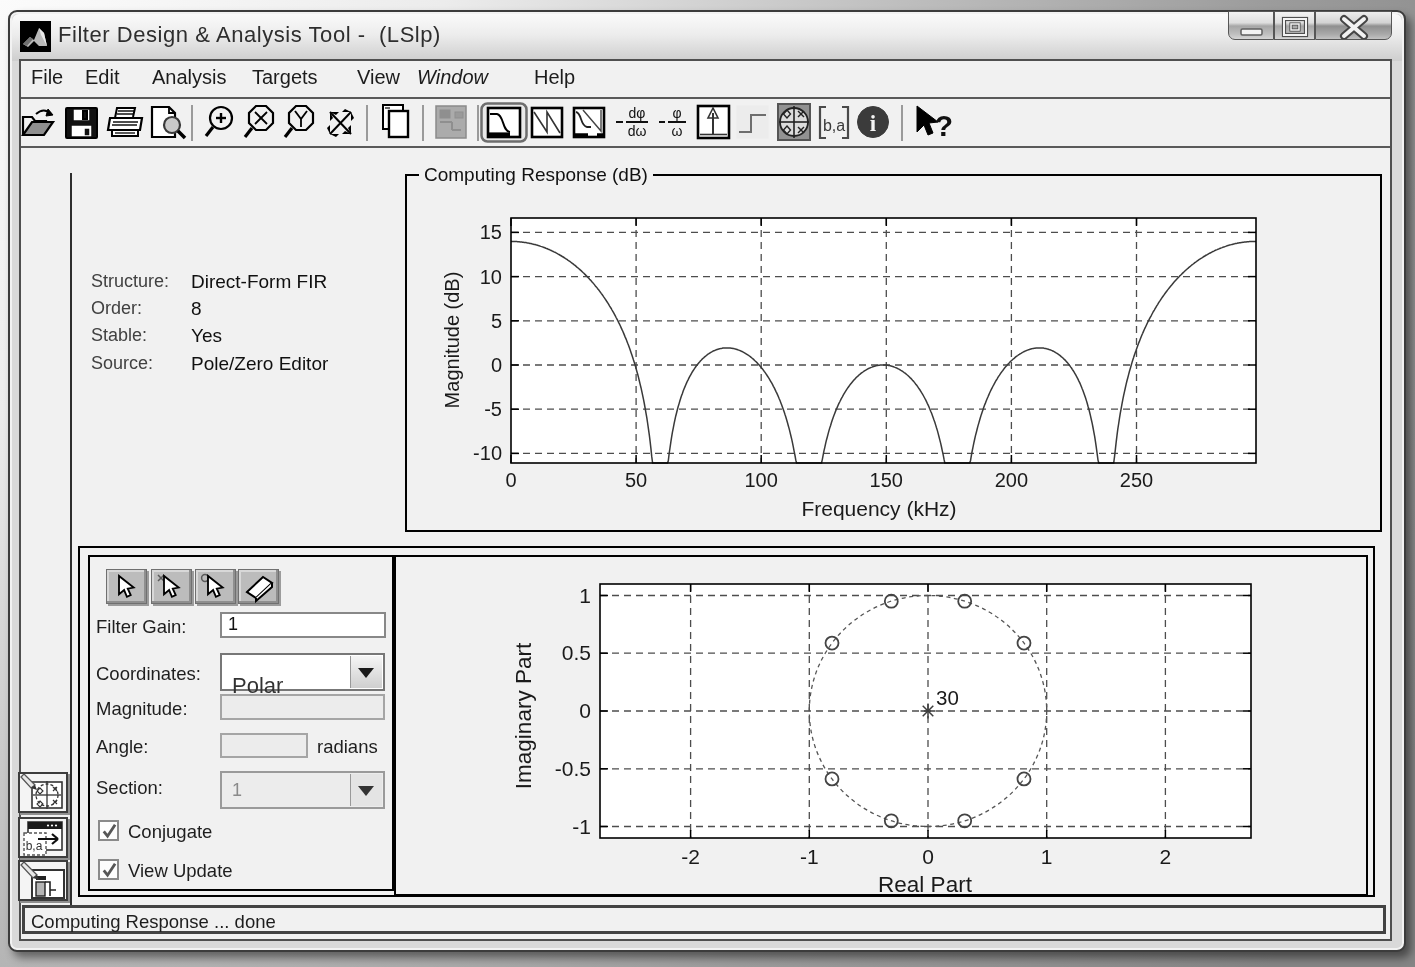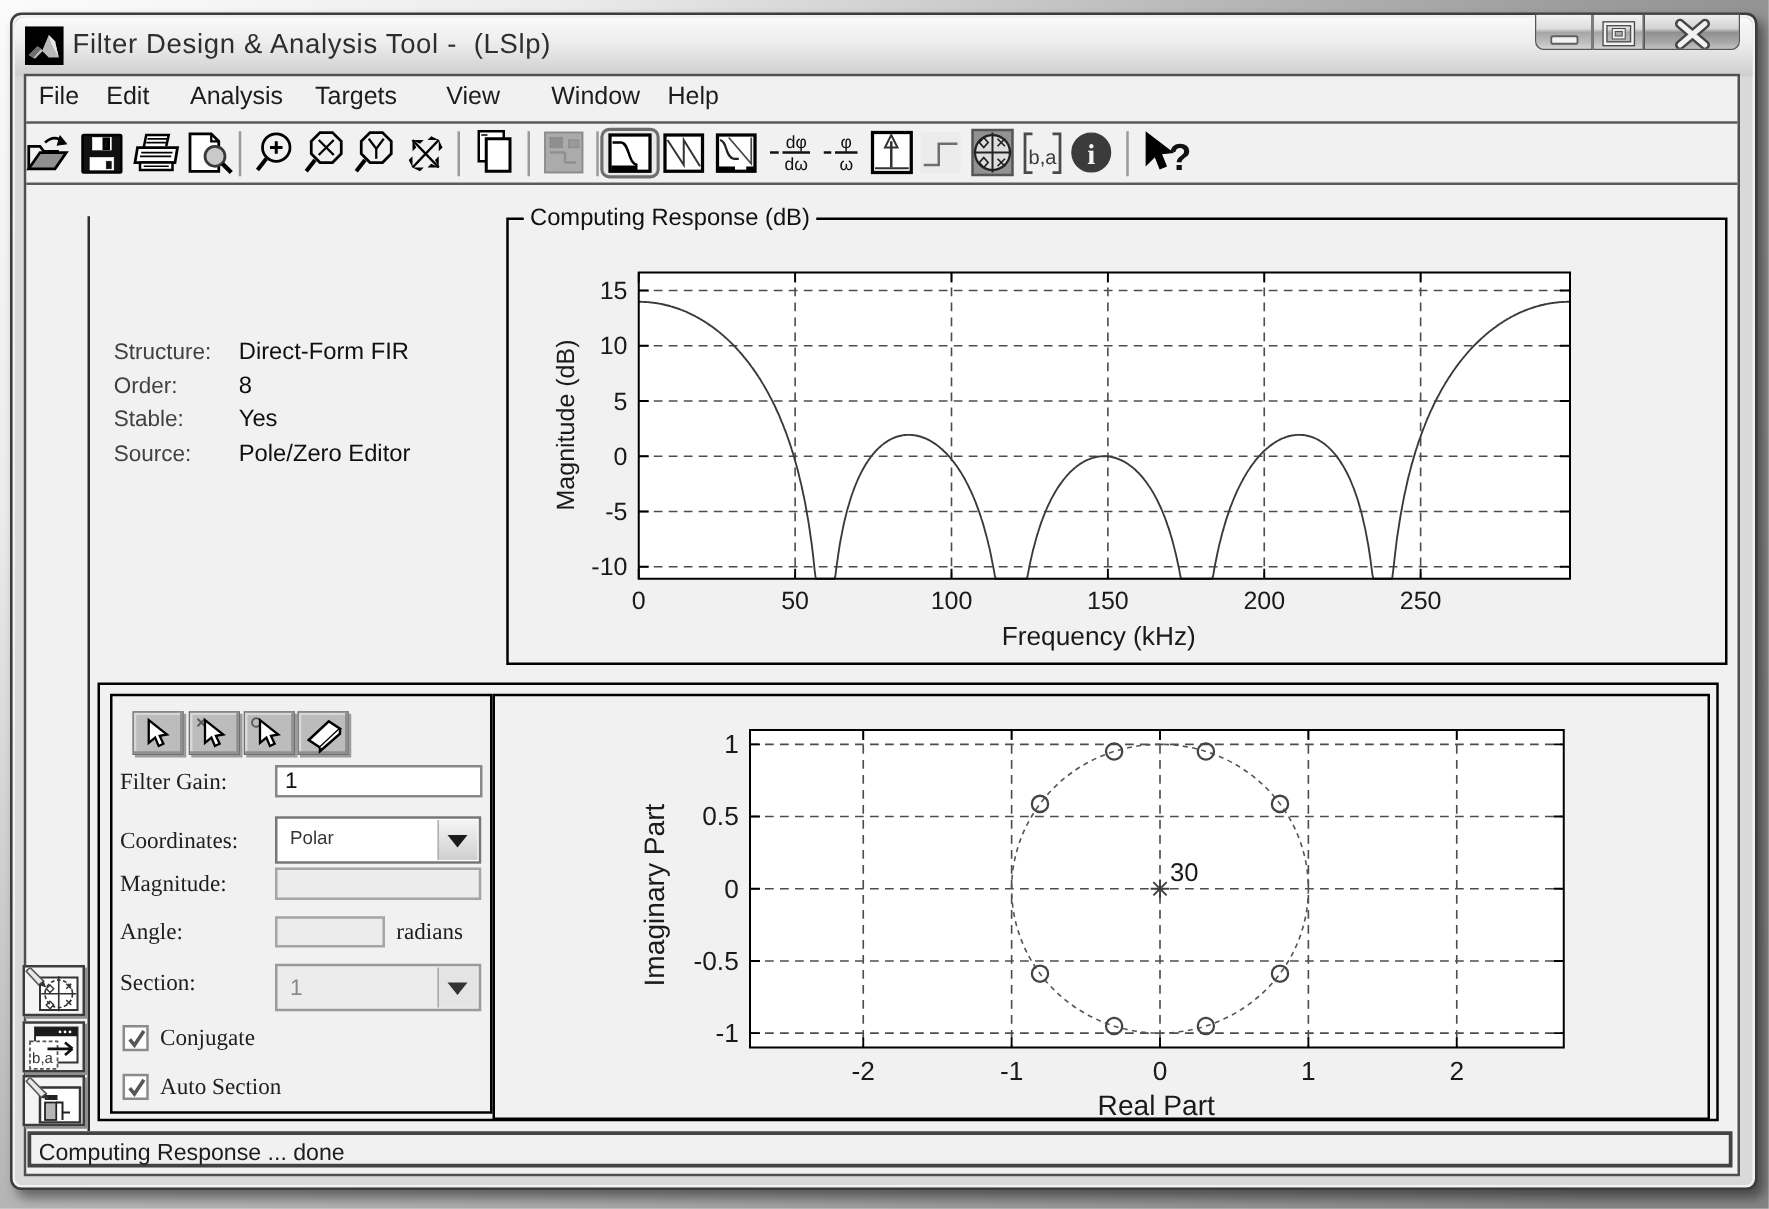--- a/index.html
+++ b/index.html
@@ -10,21 +10,21 @@
 .cap{position:absolute;top:0;height:29px;border:1px solid #565656;box-sizing:border-box;background:linear-gradient(#f2f2f2 0%,#dedede 40%,#a6a6a6 52%,#bfbfbf 82%,#d5d5d5 100%);}
 #client{position:absolute;left:19px;top:59px;width:1373px;height:882px;background:#f1f1f1;border:2px solid #4f4f4f;box-sizing:border-box;}
 .menuitem{position:absolute;top:66px;font-size:20px;color:#1c1c1c;}
 #menusep{position:absolute;left:21px;top:97px;width:1369px;height:2px;background:#5a5a5a;}
 #toolsep{position:absolute;left:21px;top:146px;width:1369px;height:2px;background:#5a5a5a;}
 .fs{position:absolute;border:2px solid #000;box-sizing:border-box;}
 .fslabel{position:absolute;top:-11px;font-size:19px;color:#111;background:#f1f1f1;padding:0 5px;white-space:nowrap;line-height:1;}
 #sideline{position:absolute;left:70px;top:173px;width:2px;height:732px;background:#2e2e2e;}
 .ilabel{position:absolute;font-size:18px;color:#414141;}
 .ivalue{position:absolute;font-size:19px;color:#101010;}
-.clabel{position:absolute;font-size:18.5px;color:#1e1e1e;font-family:Liberation Serif, serif;}
+.clabel{position:absolute;font-size:18.5px;color:#1e1e1e;}
 .tfield{position:absolute;background:#fff;border:2px solid #888;box-sizing:border-box;font-size:18px;color:#111;}
 .dfield{position:absolute;background:#ececec;border:2px solid #a5a5a5;box-sizing:border-box;}
 .combo{position:absolute;background:#fff;border:2px solid #777;box-sizing:border-box;}
 .combobtn{position:absolute;right:1px;top:1px;bottom:1px;width:31px;background:linear-gradient(#f5f5f5,#cfcfcf);border-left:1px solid #999;}
 .arrowdn{width:0;height:0;border-left:8px solid transparent;border-right:8px solid transparent;border-top:10px solid #1a1a1a;position:absolute;left:7px;top:12px;}
 .cbox{position:absolute;width:21px;height:21px;background:#fdfdfd;border:2px solid #8a8a8a;box-sizing:border-box;}
 #status{position:absolute;left:22px;top:905px;width:1364px;height:29px;background:#f1f1f1;border:3px solid #14532d;box-sizing:border-box;}
 #status span{position:absolute;left:6px;top:3px;font-size:18.5px;color:#1d1d1d;}
 .toolbtn{position:absolute;width:41px;height:35px;background:#bcbcbc;border:1px solid #707070;box-sizing:border-box;box-shadow:inset -2px -2px 0 #8f8f8f, inset 2px 2px 0 #d8d8d8, 2px 2px 0 #9c9c9c;}
 .sbtn{position:absolute;left:18px;width:50px;height:41px;background:#f4f4f4;border:2px solid #3d3d3d;box-sizing:border-box;box-shadow:2px 2px 0 #8f8f8f;}
@@ -56,21 +56,21 @@
           <path d="M28,7 L48,24 M48,7 L28,24" stroke="#454545" stroke-width="8" stroke-linecap="round"></path>
           <path d="M28,7 L48,24 M48,7 L28,24" stroke="#f2f2f2" stroke-width="4" stroke-linecap="round"></path>
         </svg></div>
   </div>
   <div id="client"></div>
   <span class="menuitem" style="left:31px;">File</span>
   <span class="menuitem" style="left:85px;">Edit</span>
   <span class="menuitem" style="left:152px;">Analysis</span>
   <span class="menuitem" style="left:252px;">Targets</span>
   <span class="menuitem" style="left:357px;">View</span>
-  <span class="menuitem" style="left:441px;">Window</span>
+  <span class="menuitem" style="left:417px;font-style:italic;">Window</span>
   <span class="menuitem" style="left:534px;">Help</span>
   <div id="menusep"></div>
   <div id="toolsep"></div>
   <svg class="abs" style="left:21px;top:99px;" width="1369" height="47" viewBox="21 99 1369 47">
       <path d="M23,135 L23,117 h9 l3,4 h11 v4" fill="none" stroke="#000" stroke-width="2.2" stroke-linejoin="miter"></path>
       <path d="M23,135 L32,122 h21 L44,135 Z" fill="#8f8f8f" stroke="#000" stroke-width="2.2" stroke-linejoin="miter"></path>
       <path d="M36,114 q8,-7 15,0" fill="none" stroke="#000" stroke-width="2" stroke-linejoin="miter"></path>
       <path d="M48,109 l5,6 l-7,1 Z" fill="#000" stroke="#000" stroke-width="1" stroke-linejoin="miter"></path>
       <rect x="66" y="108" width="31" height="30" fill="#111" stroke="#000" stroke-width="2" rx="1"></rect>
       <rect x="74" y="110" width="15" height="10" fill="#fff" stroke="#fff" stroke-width="0.5" rx="0"></rect>
@@ -257,21 +257,21 @@
       </svg></div>
   <div class="toolbtn" style="left:238px;top:569px;"><svg width="39" height="33" viewBox="0 0 39 33">
         <path d="M8,22 L24,7 L33,13 L17,28 Z" fill="#fff" stroke="#000" stroke-width="2"></path>
         <path d="M17,28 L17,31 L33,17 L33,13" fill="#fff" stroke="#000" stroke-width="2"></path>
       </svg></div>
 
   <span class="clabel" style="left:96px;top:616px;">Filter Gain:</span>
   <div class="tfield" style="left:220px;top:612px;width:166px;height:26px;padding:0px 6px;">1</div>
   <span class="clabel" style="left:96px;top:663px;">Coordinates:</span>
   <div class="combo" style="left:220px;top:653px;width:165px;height:38px;">
-    <span style="position:absolute;left:10px;top:7px;font-size:15px;color:#7f1d1d;">Polar</span>
+    <span style="position:absolute;left:10px;top:18px;font-size:22px;color:#7f1d1d;">Polar</span>
     <div class="combobtn">
         <div class="arrowdn"></div>
       </div>
   </div>
   <span class="clabel" style="left:96px;top:698px;">Magnitude:</span>
   <div class="dfield" style="left:220px;top:694px;width:165px;height:26px;"></div>
   <span class="clabel" style="left:96px;top:736px;">Angle:</span>
   <div class="dfield" style="left:220px;top:733px;width:88px;height:25px;"></div>
   <span class="clabel" style="left:317px;top:736px;">radians</span>
   <span class="clabel" style="left:96px;top:777px;">Section:</span>
@@ -281,21 +281,21 @@
         <div class="arrowdn" style="border-top-color:#333;"></div>
       </div>
   </div>
   <div class="cbox" style="left:98px;top:820px;"><svg width="17" height="17" viewBox="0 0 18 18">
         <path d="M4,10 L8,15 L16,3" stroke="#565656" stroke-width="3" fill="none"></path>
       </svg></div>
   <span class="clabel" style="left:128px;top:821px;">Conjugate</span>
   <div class="cbox" style="left:98px;top:859px;"><svg width="17" height="17" viewBox="0 0 18 18">
         <path d="M4,10 L8,15 L16,3" stroke="#565656" stroke-width="3" fill="none"></path>
       </svg></div>
-  <span class="clabel" style="left:128px;top:860px;">Auto Section</span>
+  <span class="clabel" style="left:128px;top:860px;">View Update</span>
 
   <svg class="abs" style="left:400px;top:558px;" width="966" height="340" viewBox="400 558 966 340">
       <rect x="600" y="584" width="651" height="254" fill="#ffffff" stroke="none"></rect>
       <line x1="600" y1="595.5" x2="1251" y2="595.5" stroke="#4d4d4d" stroke-width="1.3" stroke-dasharray="7,5" fill="none"></line>
       <line x1="600" y1="653.2" x2="1251" y2="653.2" stroke="#4d4d4d" stroke-width="1.3" stroke-dasharray="7,5" fill="none"></line>
       <line x1="600" y1="711.0" x2="1251" y2="711.0" stroke="#4d4d4d" stroke-width="1.3" stroke-dasharray="7,5" fill="none"></line>
       <line x1="600" y1="768.8" x2="1251" y2="768.8" stroke="#4d4d4d" stroke-width="1.3" stroke-dasharray="7,5" fill="none"></line>
       <line x1="600" y1="826.5" x2="1251" y2="826.5" stroke="#4d4d4d" stroke-width="1.3" stroke-dasharray="7,5" fill="none"></line>
       <line x1="690.6" y1="584" x2="690.6" y2="838" stroke="#4d4d4d" stroke-width="1.3" stroke-dasharray="7,5" fill="none"></line>
       <line x1="809.3" y1="584" x2="809.3" y2="838" stroke="#4d4d4d" stroke-width="1.3" stroke-dasharray="7,5" fill="none"></line>

